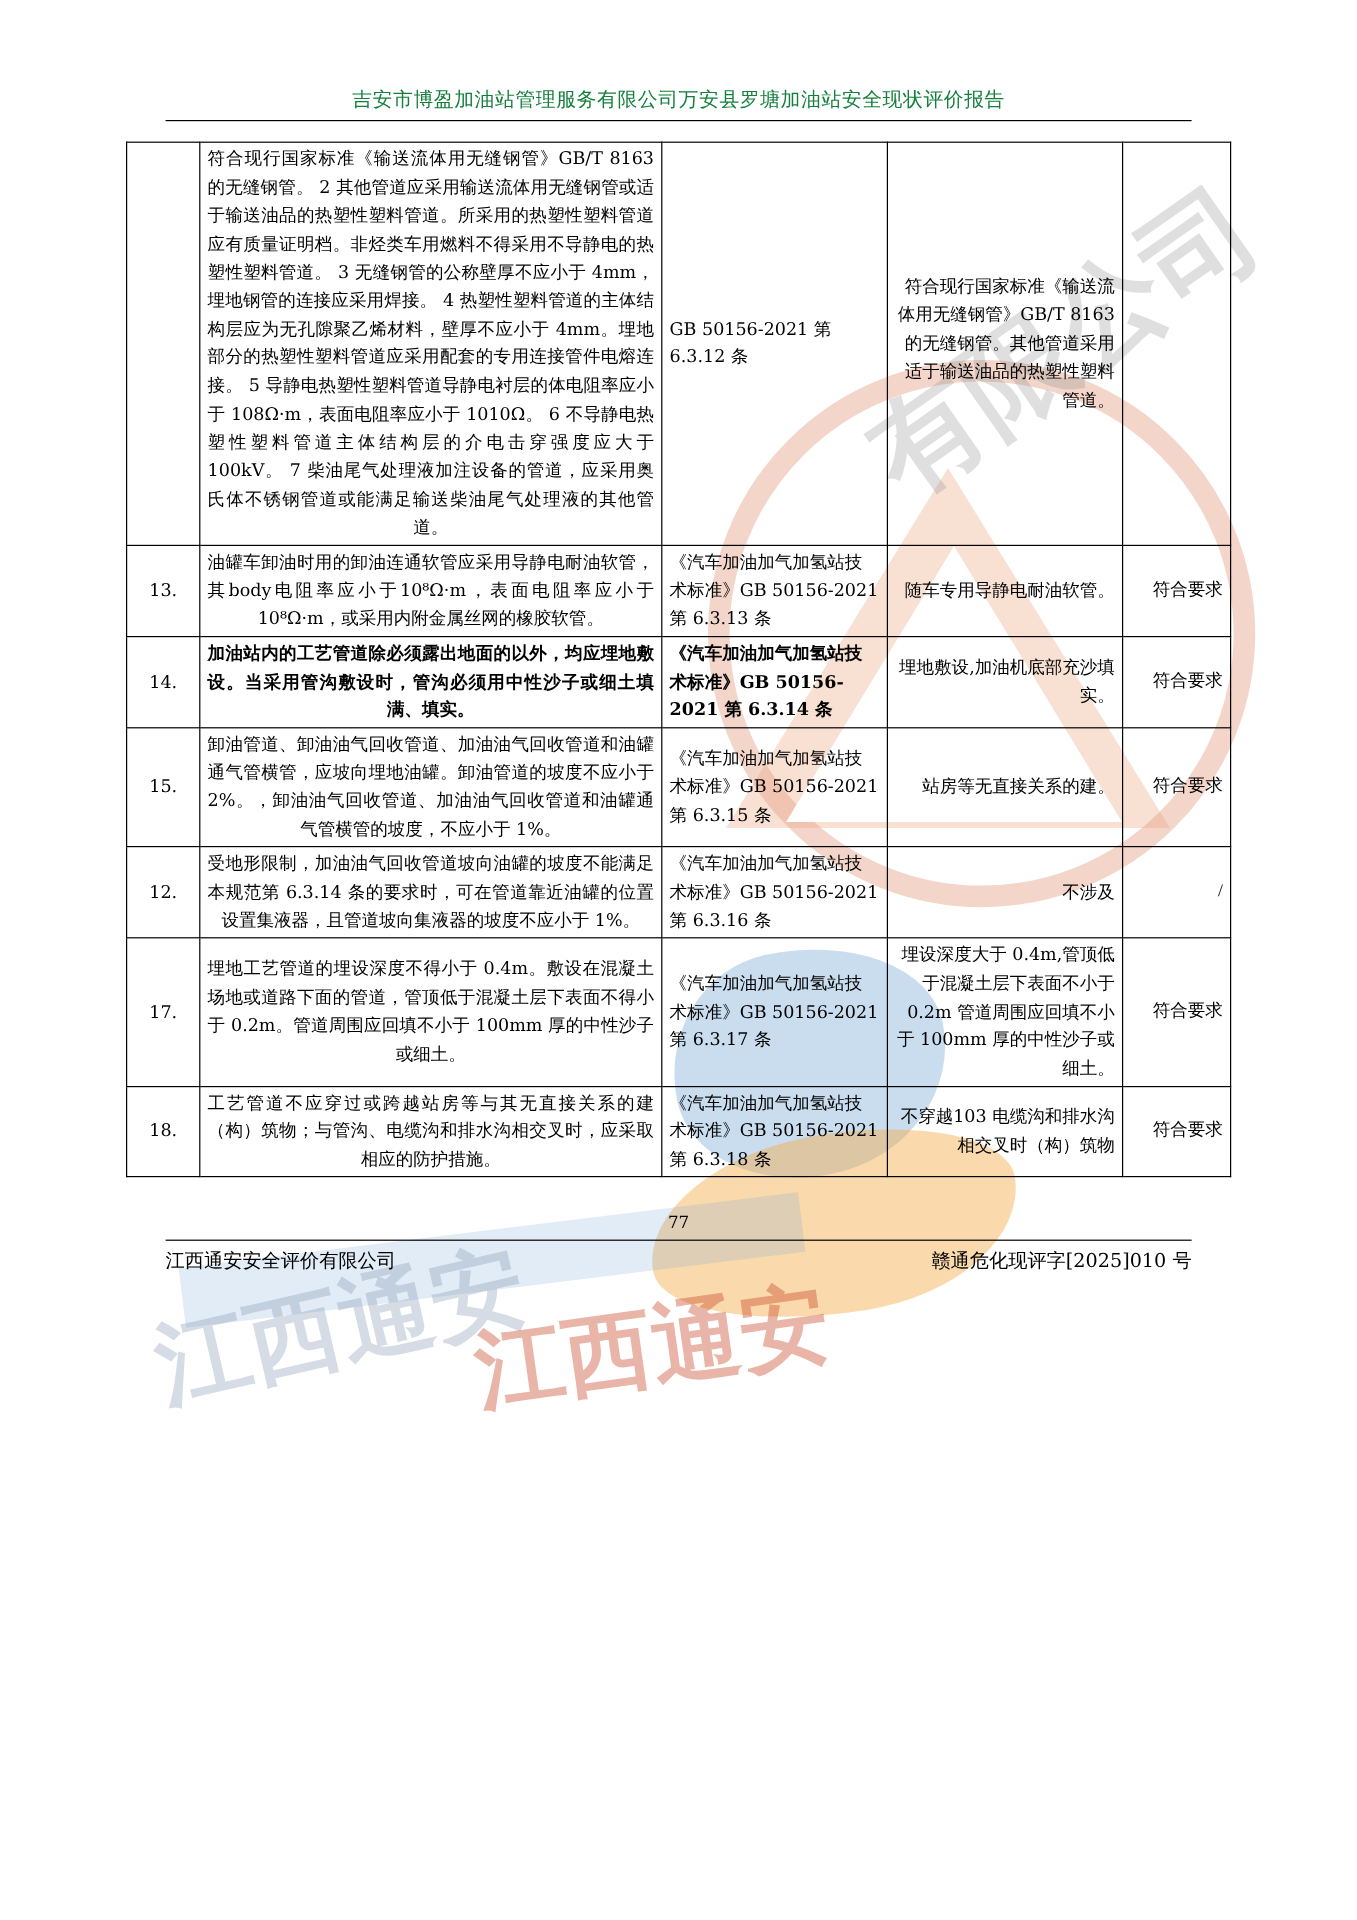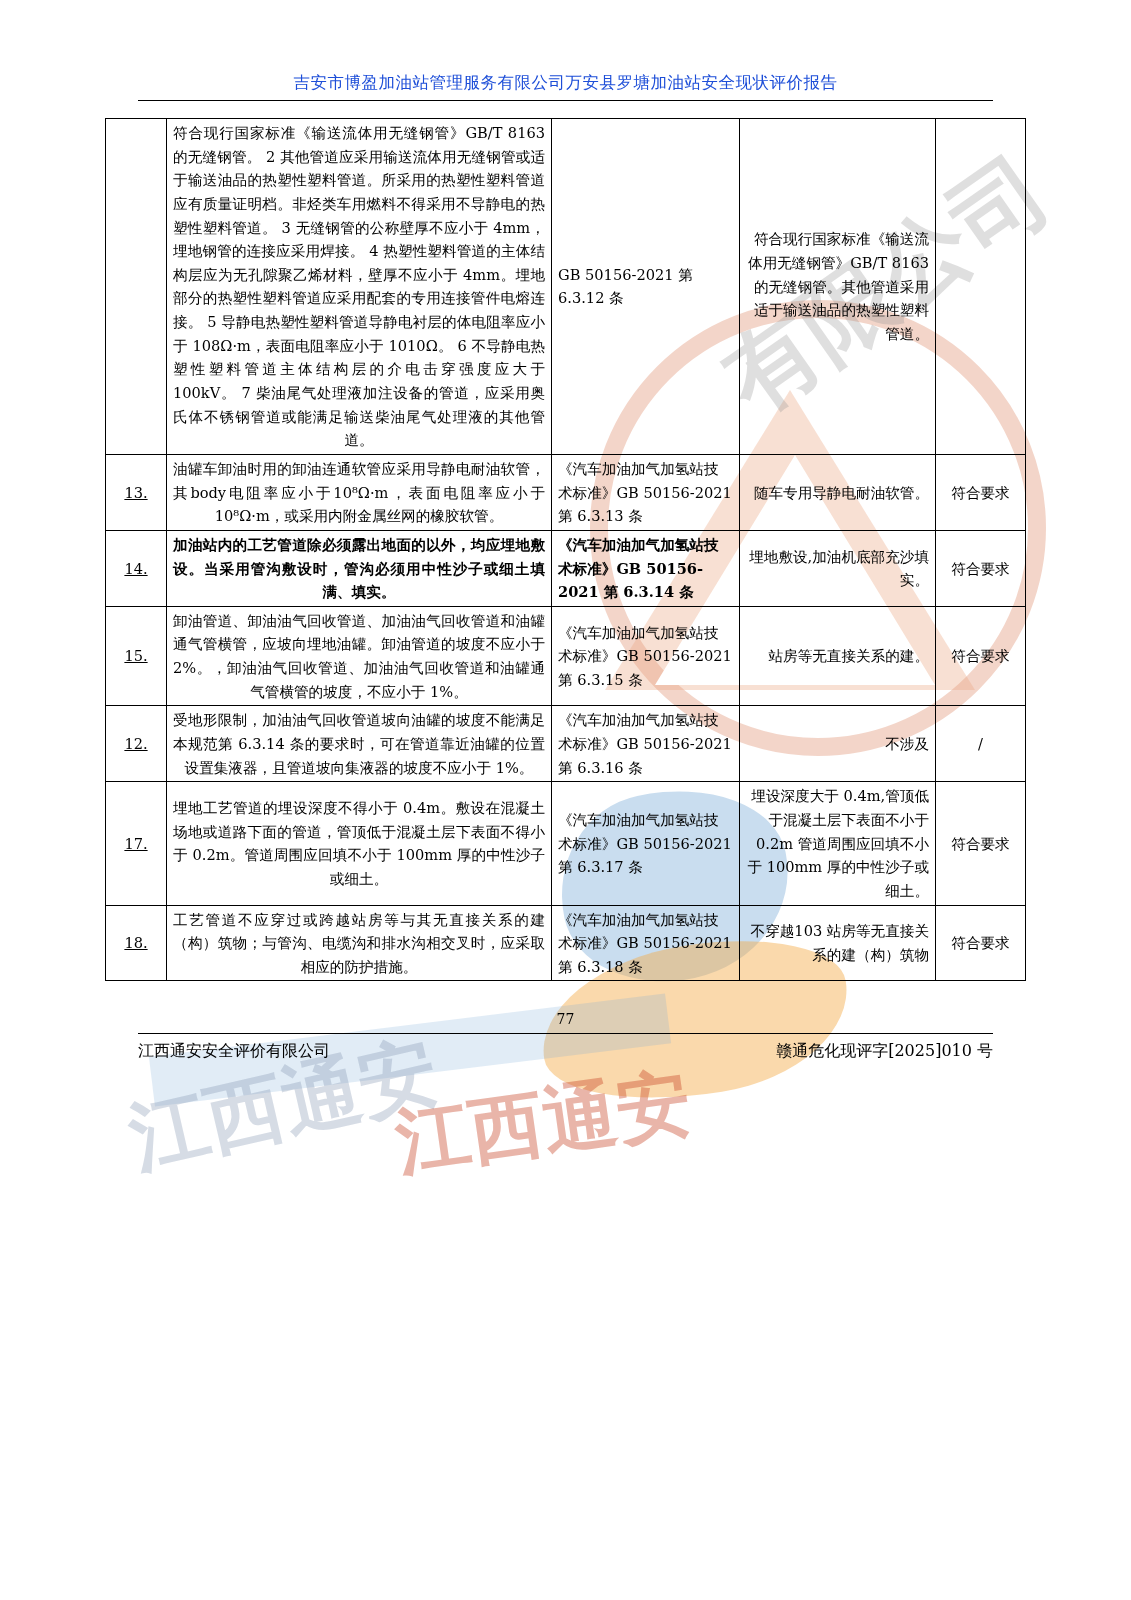--- a/index.html
+++ b/index.html
@@ -101,21 +101,21 @@
 
   
   .content {
     position: relative;
     z-index: 10;
   }
   .doc-header {
     text-align: center;
     padding-top: 72px;
     font-size: 16.5px;
-    color: #1d4ed8;
+    color: #15803d;
     font-family: "DejaVu Serif", "Liberation Serif", serif;
     letter-spacing: 0.5px;
   }
   .header-rule {
     width: 855px;
     margin: 6px auto 0 auto;
     border-bottom: 1.6px solid #000;
   }
 
   
@@ -128,25 +128,25 @@
   }
   table.maintable td {
     border: 1.1px solid #000;
     vertical-align: middle;
     padding: 2px 6px;
     font-size: 14.6px;
     line-height: 1.62;
     color: #000;
     background: transparent;
   }
-  .col-no  { width: 48px;  text-align: center; text-decoration: underline; }
+  .col-no  { width: 48px;  text-align: center; }
   .col-req { width: 372px; }
   .col-std { width: 175px; text-align: left; margin-left: 20px; }
   .col-act { width: 183px; text-align: right; }
-  .col-res { width: 77px;  text-align: center; }
+  .col-res { width: 77px;  text-align: right; font-family: Liberation Serif, serif; }
   .just   { text-align: justify; text-align-last: center; }
   .bold   { font-weight: bold; }
 
   
   .page-num {
     text-align: center;
     font-size: 14px;
     margin-top: 30px;
     font-family: "DejaVu Serif", "Liberation Serif", serif;
   }
@@ -235,21 +235,21 @@
           <td class="col-no">17.</td>
           <td class="col-req just">埋地工艺管道的埋设深度不得小于 0.4m。敷设在混凝土场地或道路下面的管道，管顶低于混凝土层下表面不得小于 0.2m。管道周围应回填不小于 100mm 厚的中性沙子或细土。</td>
           <td class="col-std">《汽车加油加气加氢站技术标准》GB 50156-2021 第 6.3.17 条</td>
           <td class="col-act">埋设深度大于 0.4m,管顶低于混凝土层下表面不小于 0.2m 管道周围应回填不小于 100mm 厚的中性沙子或细土。</td>
           <td class="col-res">符合要求</td>
         </tr>
         <tr>
           <td class="col-no">18.</td>
           <td class="col-req just">工艺管道不应穿过或跨越站房等与其无直接关系的建（构）筑物；与管沟、电缆沟和排水沟相交叉时，应采取相应的防护措施。</td>
           <td class="col-std">《汽车加油加气加氢站技术标准》GB 50156-2021 第 6.3.18 条</td>
-          <td class="col-act">不穿越103 站房等无直接关系的建（构）筑物</td>
+          <td class="col-act">不穿越103 电缆沟和排水沟相交叉时（构）筑物</td>
           <td class="col-res">符合要求</td>
         </tr>
       </tbody>
     </table>
 
     <div class="page-num">77</div>
     <div class="footer-rule"></div>
 
     <div class="doc-footer">
       <span>江西通安安全评价有限公司</span>

